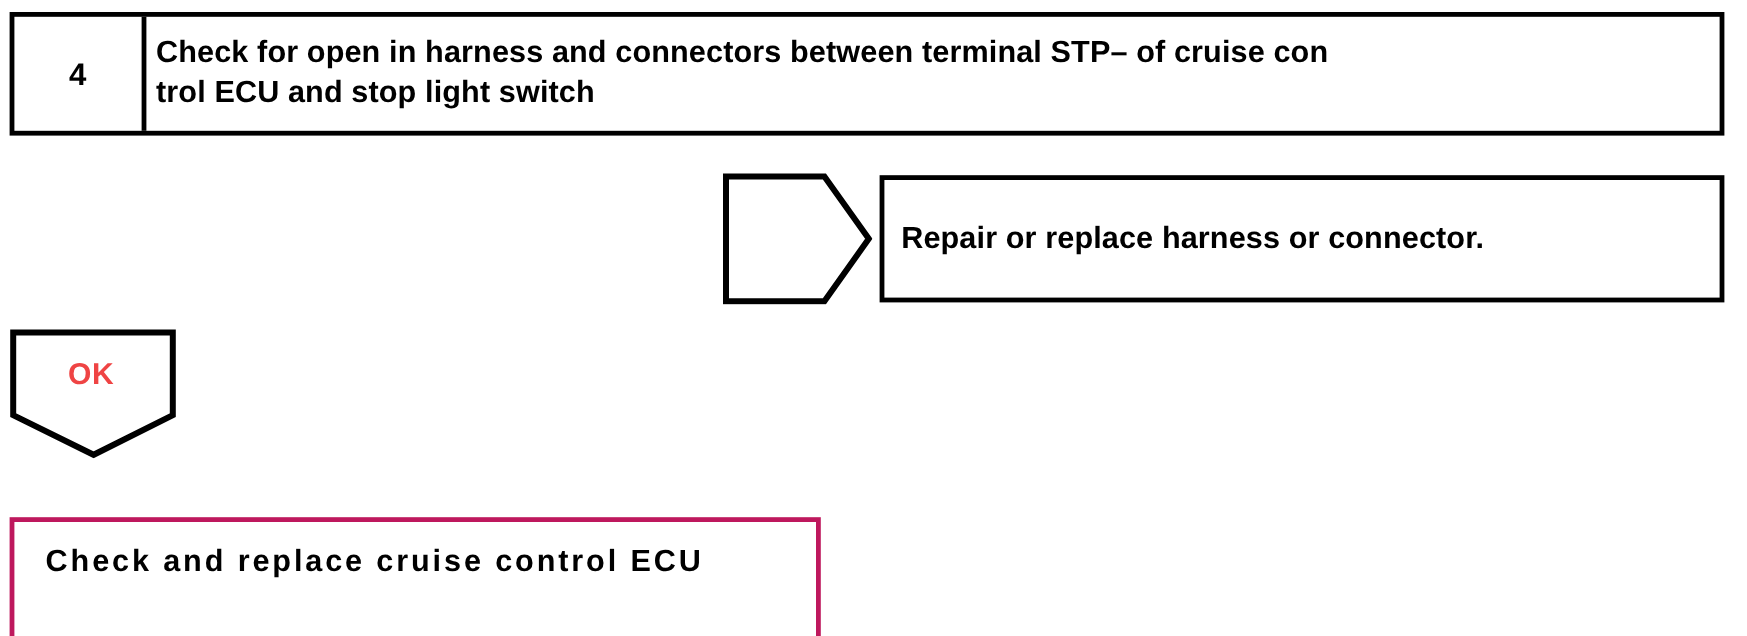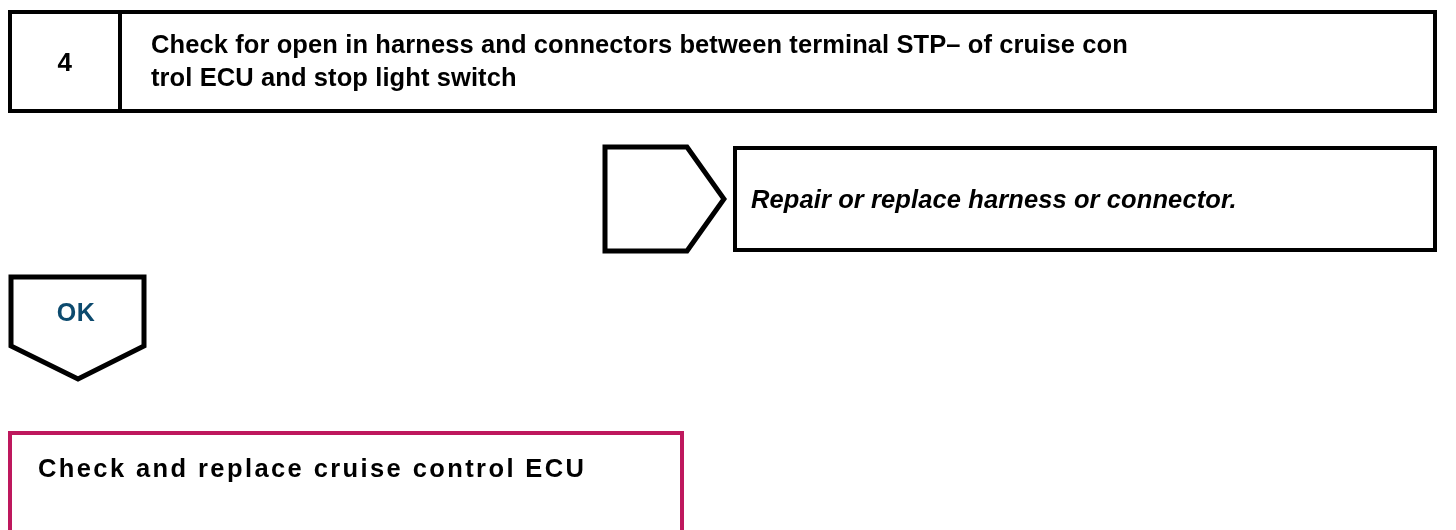--- a/index.html
+++ b/index.html
@@ -45,21 +45,21 @@
   }
   .step-num {
     font-size: 26px;
     font-weight: bold;
     color: #000;
     line-height: 1;
     letter-spacing: 0.5px;
   }
   .step-text-cell {
     position: absolute;
-    left: 122px;
+    left: 101px;
     top: 0;
     right: 0;
     height: 100%;
     box-sizing: border-box;
     padding: 14px 6px 0 17px;
   }
   .step-text {
     font-size: 25.5px;
     font-weight: bold;
     color: #000;
@@ -95,21 +95,20 @@
   
   .repair-box {
     position: absolute;
     left: 733px;
     top: 146px;
     width: 704px;
     height: 106px;
     border: 4px solid #000;
     box-sizing: border-box;
     background: #fff;
-    font-style: italic;
   }
   .repair-text {
     position: absolute;
     left: 14px;
     top: 0;
     right: 6px;
     height: 100%;
     display: flex;
     align-items: center;
     font-size: 25.5px;
@@ -131,21 +130,21 @@
     position: absolute;
     left: 8px;
     top: 274px;
     width: 136px;
     height: 76px;
     display: flex;
     align-items: center;
     justify-content: center;
     font-size: 25px;
     font-weight: bold;
-    color: #0c4a6e;
+    color: #ef4444;
     letter-spacing: 0.5px;
   }
 
   
   .final-box {
     position: absolute;
     left: 8px;
     top: 415px;
     width: 676px;
     height: 108px;

